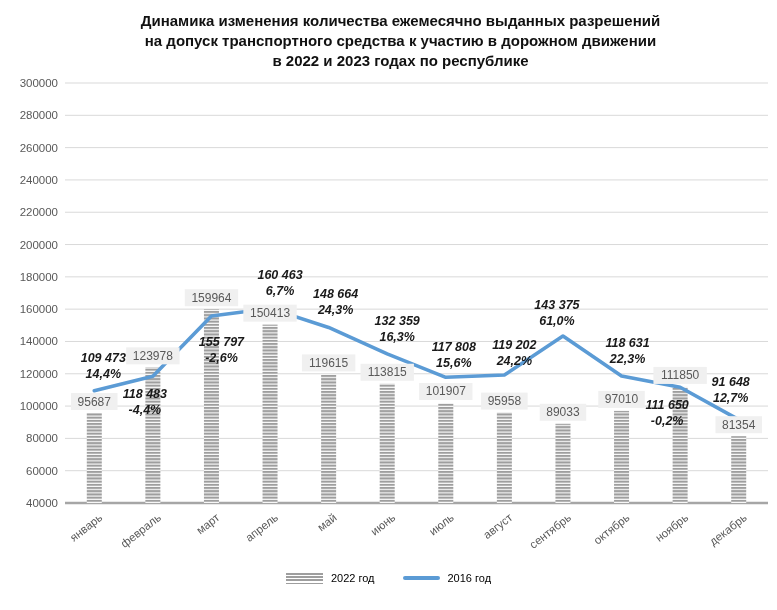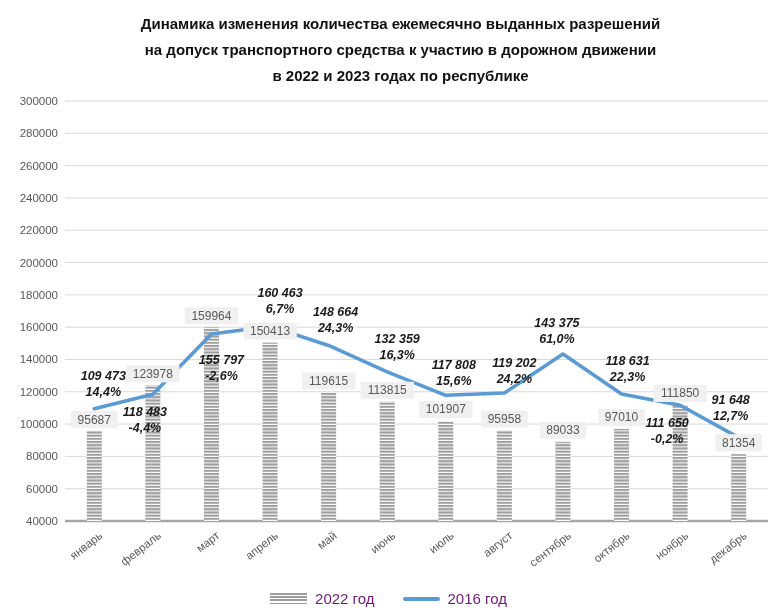--- a/index.html
+++ b/index.html
@@ -5,32 +5,32 @@
   html,body{margin:0;padding:0;}
   body{
     width:777px;height:610px;background:#ffffff;overflow:hidden;
     font-family:"Liberation Sans",sans-serif;
   }
   .chart-title{
     padding-top:11px;
     text-align:center;
     font-size:15px;
     font-weight:600;
-    line-height:26px;
+    line-height:20px;
     color:#111111;
     white-space:pre-line;
     margin-left:24px;
   }
   #plot{display:block;}
   .legend{
     display:flex;justify-content:center;align-items:center;
     gap:28px;margin-top:1px;
   }
   .legend-item{display:flex;align-items:center;gap:8px;}
-  .legend-label{font-size:15px;color:#701a75;}
+  .legend-label{font-size:11px;color:#000000;}
   .swatch-bar{
     display:inline-block;width:37px;height:11px;
     background:repeating-linear-gradient(to bottom,#9e9e9e 0 2px,#ffffff 2px 3.2px);
   }
   .swatch-line{
     display:inline-block;width:37px;height:4px;border-radius:2px;
     background:#5b9bd5;
   }
 </style>
 </head>

